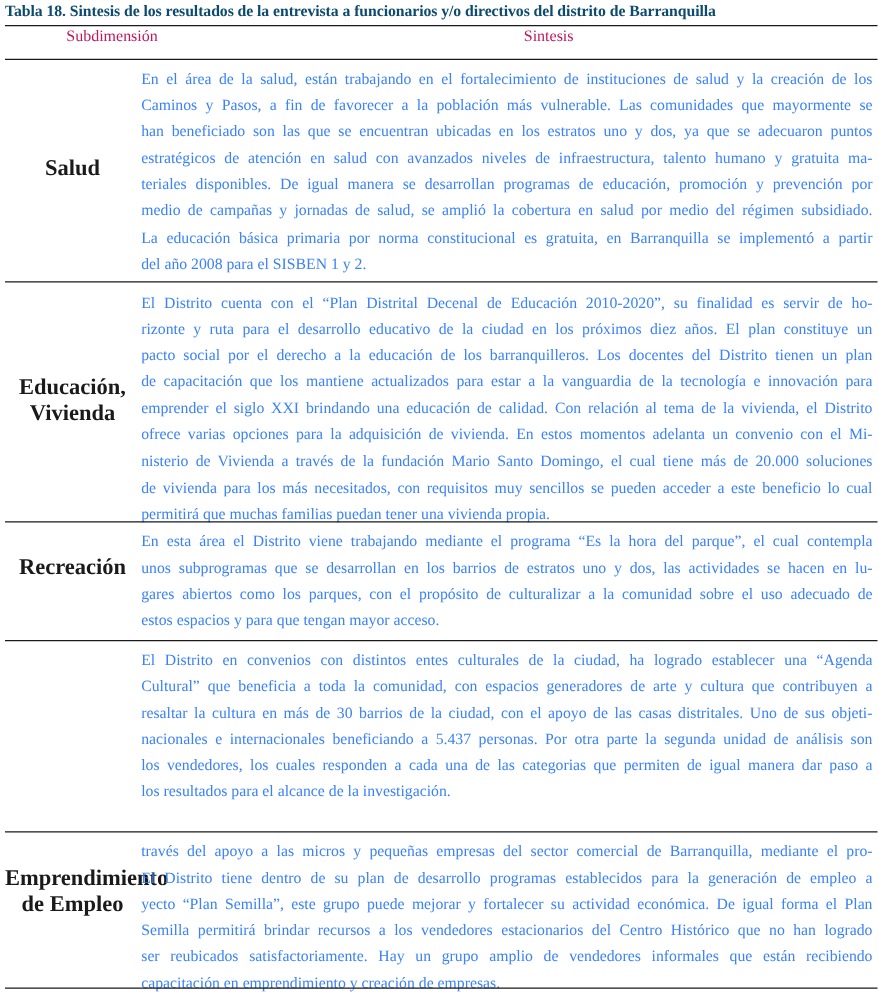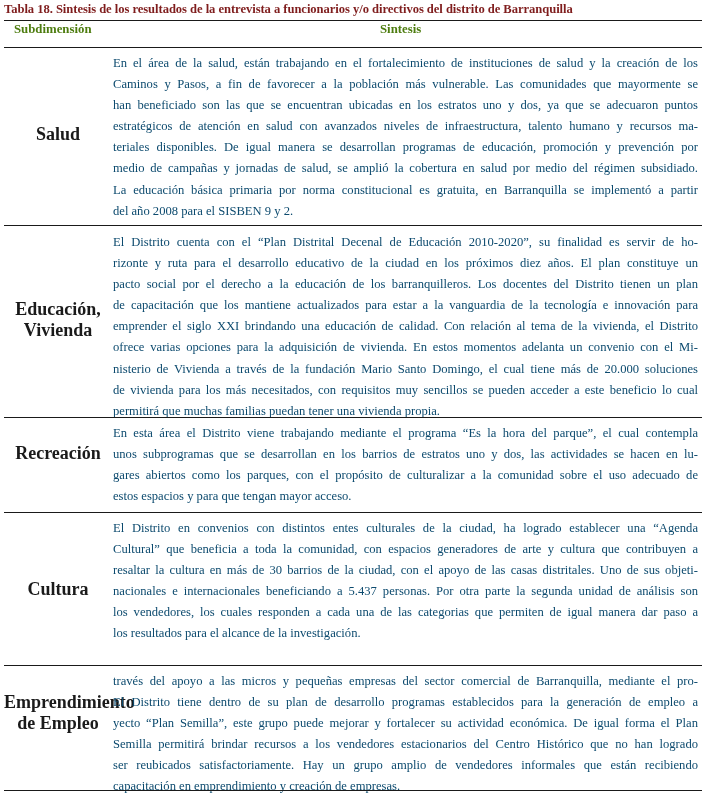--- a/index.html
+++ b/index.html
@@ -14,37 +14,38 @@
       position: relative;
       font-family: "Liberation Serif", "DejaVu Serif", serif;
       color: #222222;
     }
     .caption {
       position: absolute;
       left: 4px;
       top: 2px;
       font-size: 12.6px;
       font-weight: bold;
-      color: #7f1d1d;
+      color: #0c4a6e;
       white-space: nowrap;
       letter-spacing: -0.05px;
     }
     .hr {
       position: absolute;
       left: 4px;
       width: 698px;
       height: 0;
       border-top: 1.4px solid #1a1a1a;
     }
     .head-cell {
       position: absolute;
       top: 22px;
       font-size: 12.8px;
-      font-weight: bold;
-      color: #4d7c0f;
+      font-weight: normal;
+      color: #be185d;
+      margin-left: 39px;
     }
     .row {
       position: absolute;
       left: 4px;
       width: 698px;
     }
     .row-label {
       position: absolute;
       left: 0;
       width: 108px;
@@ -55,21 +56,21 @@
       color: #1a1a1a;
     }
     .row-text {
       position: absolute;
       left: 109px;
       width: 585px;
       font-size: 12.6px;
       line-height: 21.1px;
       text-align: justify;
       hyphens: manual;
-      color: #0c4a6e;
+      color: #3b82f6;
     }
     .row-text span.line {
       display: block;
       text-align: justify;
       text-align-last: justify;
       white-space: nowrap;
     }
     .row-text span.line.last {
       text-align-last: left;
     }
@@ -85,25 +86,25 @@
 <div class="hr" style="top:47px;"></div>
 
 <div class="row" style="top:48px;height:177px;">
   <div class="row-label" style="top:76px;">
     <div>Salud</div>
   </div>
   <div class="row-text" style="top:5px;">
     <span class="line">En el área de la salud, están trabajando en el fortalecimiento de instituciones de salud y la creación de los</span>
     <span class="line">Caminos y Pasos, a fin de favorecer a la población más vulnerable. Las comunidades que mayormente se</span>
     <span class="line">han beneficiado son las que se encuentran ubicadas en los estratos uno y dos, ya que se adecuaron puntos</span>
-    <span class="line">estratégicos de atención en salud con avanzados niveles de infraestructura, talento humano y recursos ma-</span>
+    <span class="line">estratégicos de atención en salud con avanzados niveles de infraestructura, talento humano y gratuita ma-</span>
     <span class="line">teriales disponibles. De igual manera se desarrollan programas de educación, promoción y prevención por</span>
     <span class="line">medio de campañas y jornadas de salud, se amplió la cobertura en salud por medio del régimen subsidiado.</span>
     <span class="line">La educación básica primaria por norma constitucional es gratuita, en Barranquilla se implementó a partir</span>
-    <span class="line last">del año 2008 para el SISBEN 9 y 2.</span>
+    <span class="line last">del año 2008 para el SISBEN 1 y 2.</span>
   </div>
 </div>
 <div class="hr" style="top:225px;"></div>
 
 <div class="row" style="top:226px;height:191px;">
   <div class="row-label" style="top:73px;">
     <div>Educación,</div>
     <div>Vivienda</div>
   </div>
   <div class="row-text" style="top:6px;">
@@ -127,23 +128,20 @@
   <div class="row-text" style="top:5px;">
     <span class="line">En esta área el Distrito viene trabajando mediante el programa “Es la hora del parque”, el cual contempla</span>
     <span class="line">unos subprogramas que se desarrollan en los barrios de estratos uno y dos, las actividades se hacen en lu-</span>
     <span class="line">gares abiertos como los parques, con el propósito de culturalizar a la comunidad sobre el uso adecuado de</span>
     <span class="line last">estos espacios y para que tengan mayor acceso.</span>
   </div>
 </div>
 <div class="hr" style="top:512px;"></div>
 
 <div class="row" style="top:513px;height:152px;">
-  <div class="row-label" style="top:66px;">
-    <div>Cultura</div>
-  </div>
   <div class="row-text" style="top:5px;">
     <span class="line">El Distrito en convenios con distintos entes culturales de la ciudad, ha logrado establecer una “Agenda</span>
     <span class="line">Cultural” que beneficia a toda la comunidad, con espacios generadores de arte y cultura que contribuyen a</span>
     <span class="line">resaltar la cultura en más de 30 barrios de la ciudad, con el apoyo de las casas distritales. Uno de sus objeti-</span>
     <span class="line">nacionales e internacionales beneficiando a 5.437 personas. Por otra parte la segunda unidad de análisis son</span>
     <span class="line">los vendedores, los cuales responden a cada una de las categorias que permiten de igual manera dar paso a</span>
     <span class="line last">los resultados para el alcance de la investigación.</span>
   </div>
 </div>
 <div class="hr" style="top:665px;"></div>

